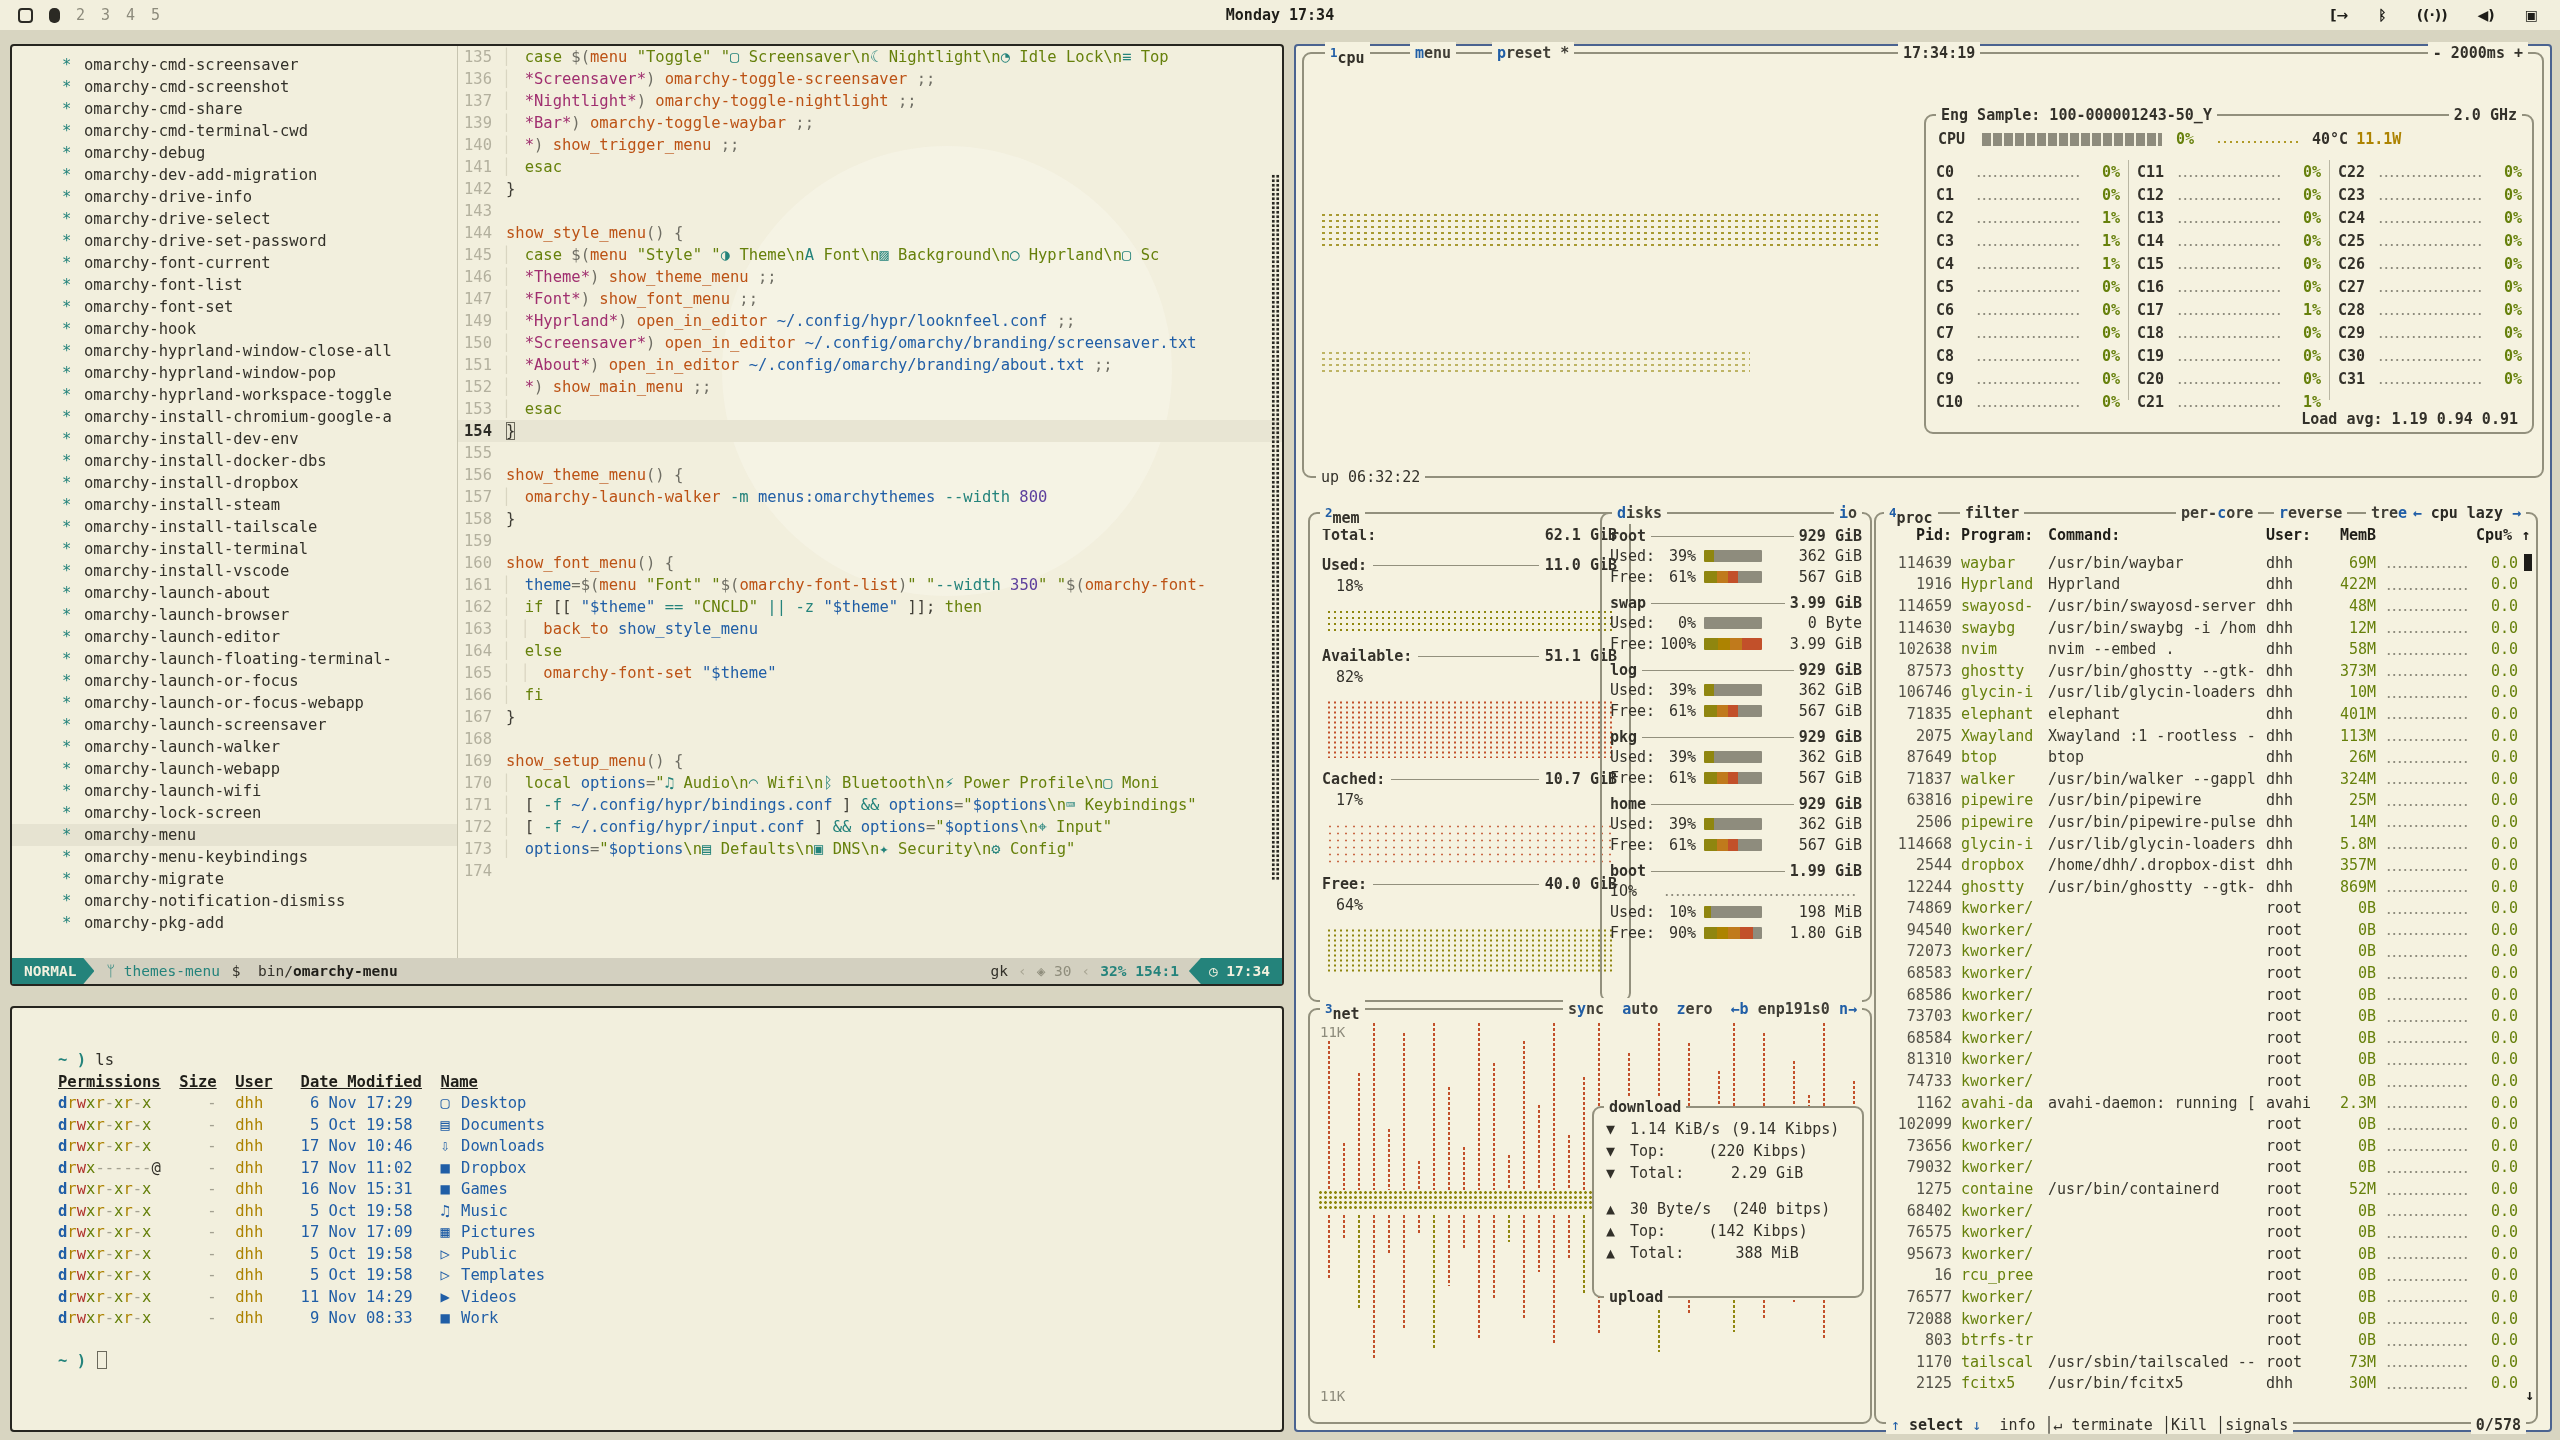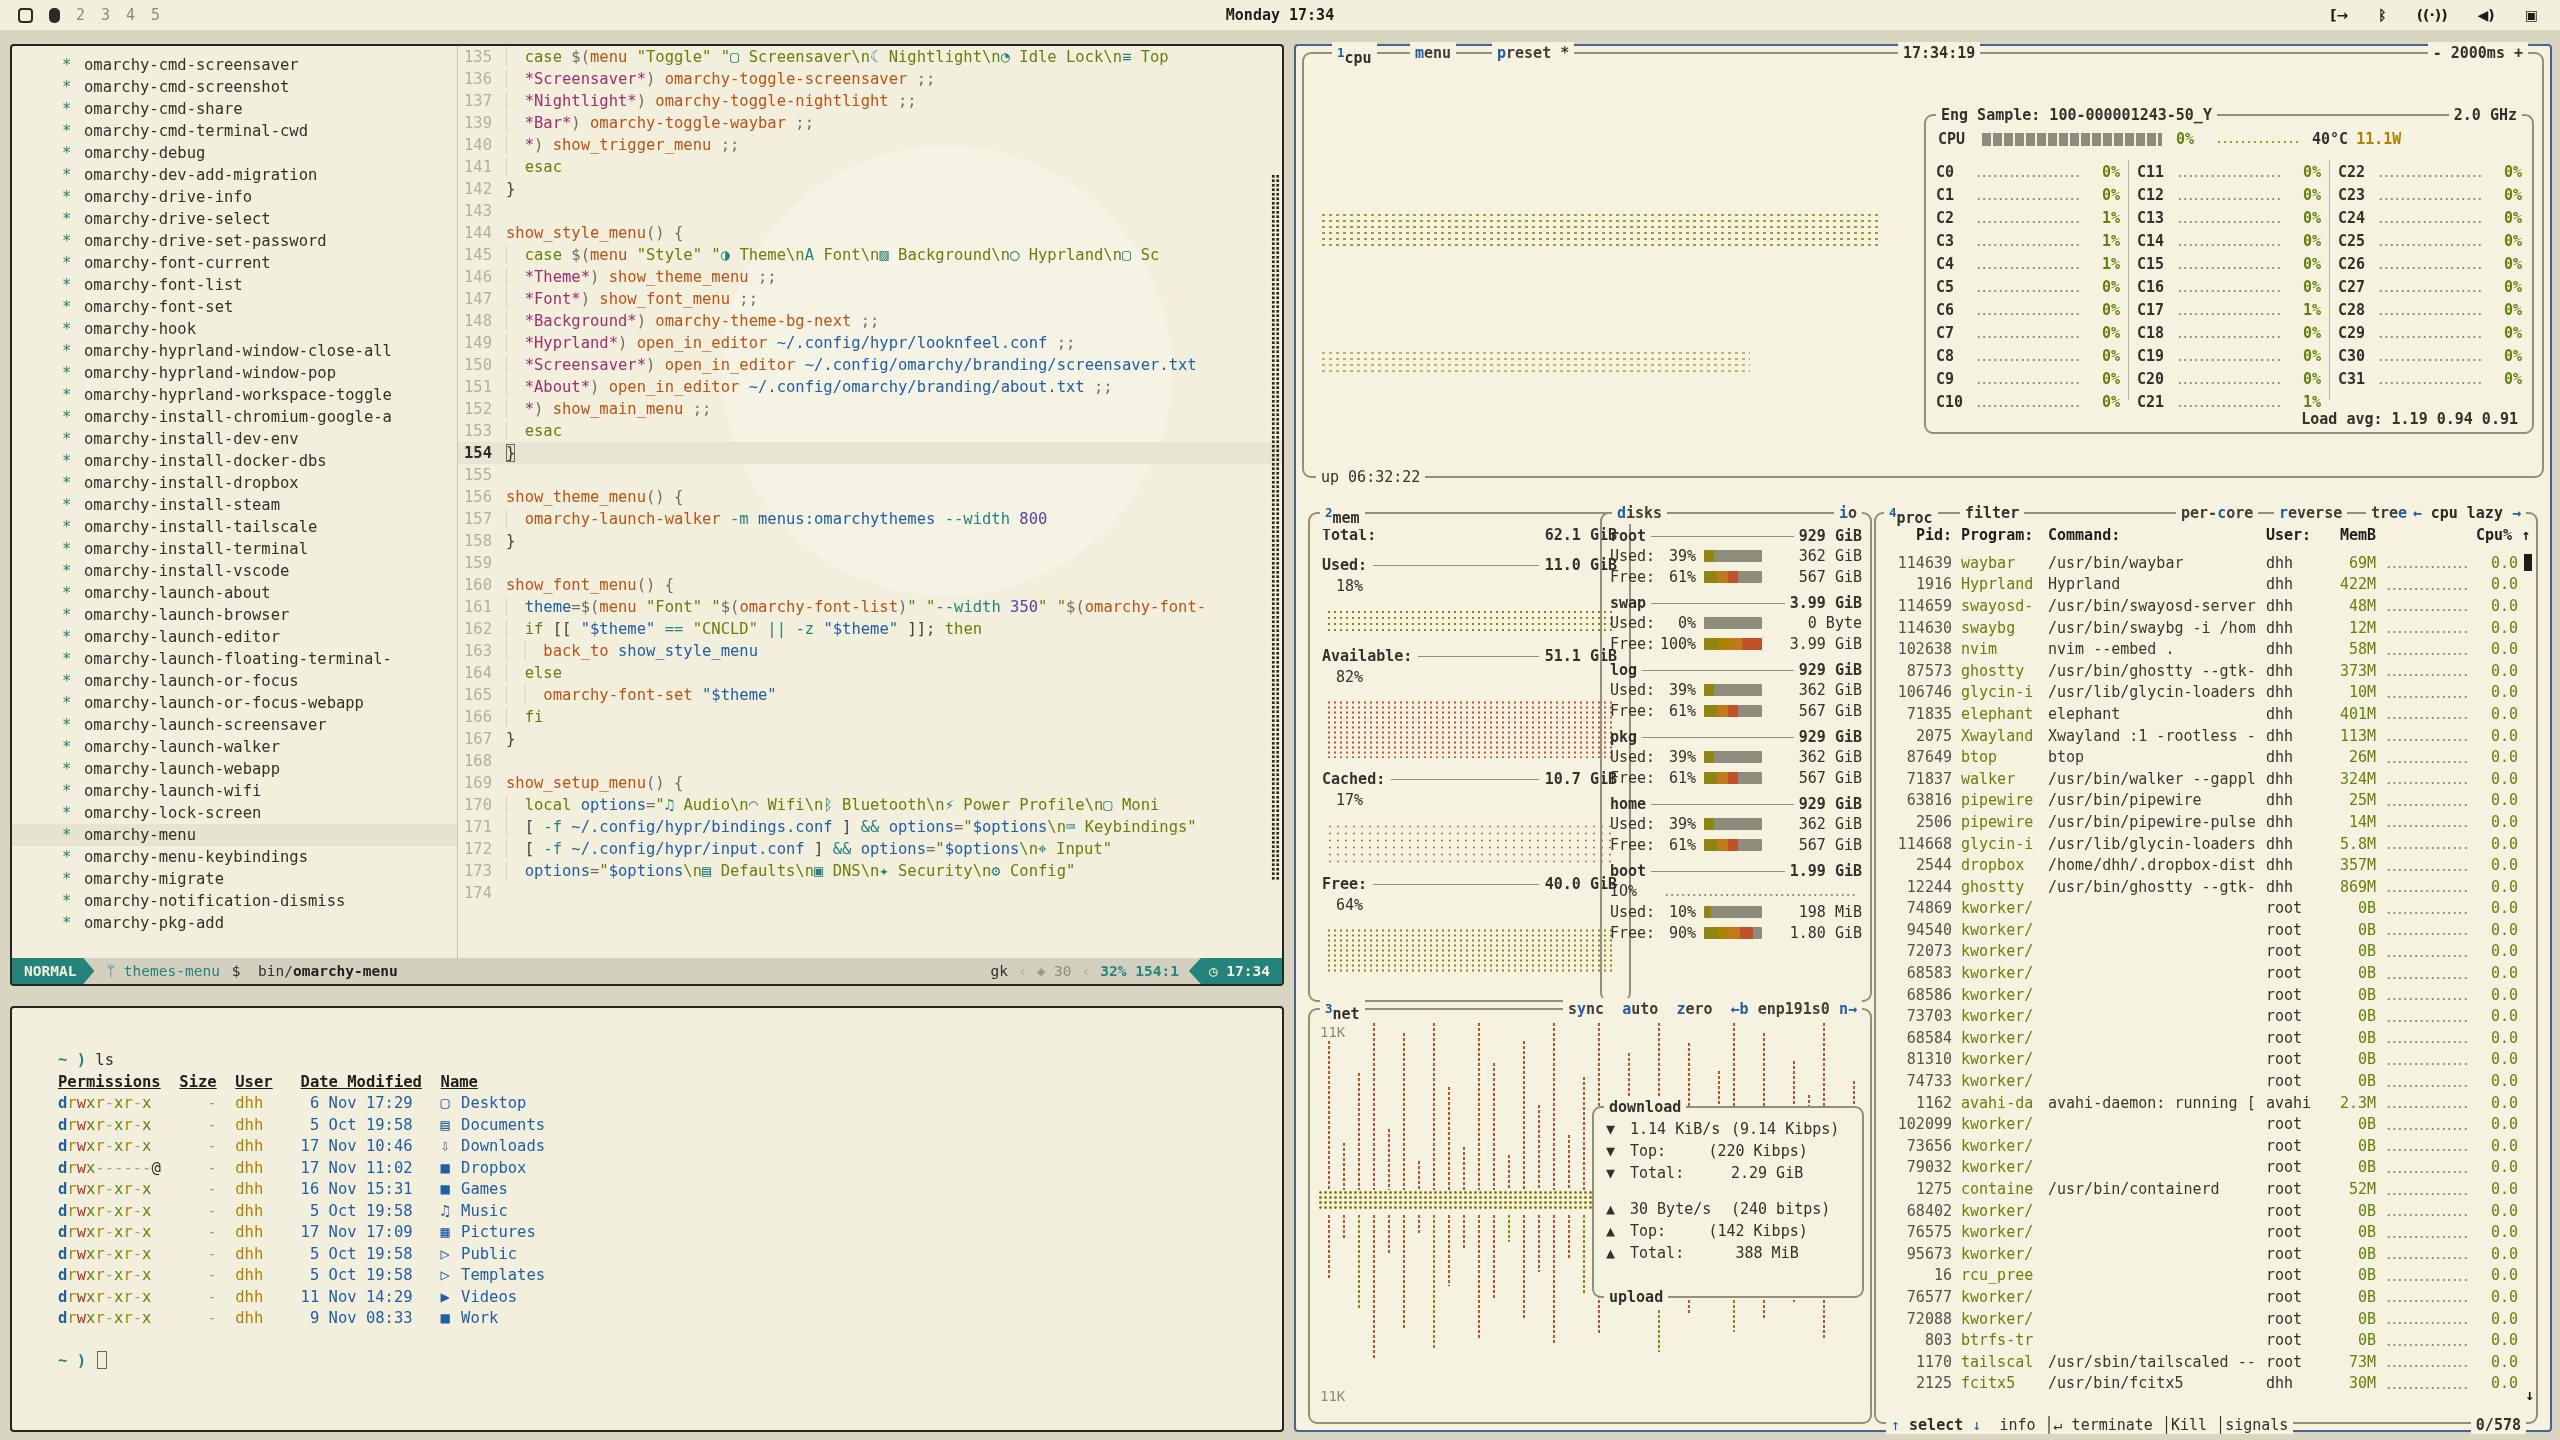--- a/index.html
+++ b/index.html
@@ -250,21 +250,20 @@
           <div class="cl"><span class="ln">137</span><span class="ctext"><span class="tk-g">▏ </span><span class="tk-pat">*Nightlight*</span><span class="tk-op">)</span><span class="tk-t"> </span><span class="tk-cmd">omarchy-toggle-nightlight</span><span class="tk-t"> </span><span class="tk-op">;;</span></span></div>
           <div class="cl"><span class="ln">139</span><span class="ctext"><span class="tk-g">▏ </span><span class="tk-pat">*Bar*</span><span class="tk-op">)</span><span class="tk-t"> </span><span class="tk-cmd">omarchy-toggle-waybar</span><span class="tk-t"> </span><span class="tk-op">;;</span></span></div>
           <div class="cl"><span class="ln">140</span><span class="ctext"><span class="tk-g">▏ </span><span class="tk-pat">*</span><span class="tk-op">)</span><span class="tk-t"> </span><span class="tk-cmd">show_trigger_menu</span><span class="tk-t"> </span><span class="tk-op">;;</span></span></div>
           <div class="cl"><span class="ln">141</span><span class="ctext"><span class="tk-g">▏ </span><span class="tk-kw">esac</span></span></div>
           <div class="cl"><span class="ln">142</span><span class="ctext"><span class="tk-t">}</span></span></div>
           <div class="cl"><span class="ln">143</span><span class="ctext"></span></div>
           <div class="cl"><span class="ln">144</span><span class="ctext"><span class="tk-cmd">show_style_menu</span><span class="tk-op">() {</span></span></div>
           <div class="cl"><span class="ln">145</span><span class="ctext"><span class="tk-g">▏ </span><span class="tk-kw">case</span><span class="tk-t"> </span><span class="tk-op">$(</span><span class="tk-cmd">menu</span><span class="tk-t"> </span><span class="tk-str">"Style"</span><span class="tk-t"> </span><span class="tk-str">"</span><span class="tk-ic">◑ </span><span class="tk-str">Theme\n</span><span class="tk-ic">A </span><span class="tk-str">Font\n</span><span class="tk-ic">▨ </span><span class="tk-str">Background\n</span><span class="tk-ic">◯ </span><span class="tk-str">Hyprland\n</span><span class="tk-ic">▢ </span><span class="tk-str">Sc</span></span></div>
           <div class="cl"><span class="ln">146</span><span class="ctext"><span class="tk-g">▏ </span><span class="tk-pat">*Theme*</span><span class="tk-op">)</span><span class="tk-t"> </span><span class="tk-cmd">show_theme_menu</span><span class="tk-t"> </span><span class="tk-op">;;</span></span></div>
           <div class="cl"><span class="ln">147</span><span class="ctext"><span class="tk-g">▏ </span><span class="tk-pat">*Font*</span><span class="tk-op">)</span><span class="tk-t"> </span><span class="tk-cmd">show_font_menu</span><span class="tk-t"> </span><span class="tk-op">;;</span></span></div>
-          <div class="cl"><span class="ln">148</span><span class="ctext"><span class="tk-g">▏ </span><span class="tk-pat">*Background*</span><span class="tk-op">)</span><span class="tk-t"> </span><span class="tk-cmd">omarchy-theme-bg-next</span><span class="tk-t"> </span><span class="tk-op">;;</span></span></div>
           <div class="cl"><span class="ln">149</span><span class="ctext"><span class="tk-g">▏ </span><span class="tk-pat">*Hyprland*</span><span class="tk-op">)</span><span class="tk-t"> </span><span class="tk-cmd">open_in_editor</span><span class="tk-t"> </span><span class="tk-path">~/.config/hypr/looknfeel.conf</span><span class="tk-t"> </span><span class="tk-op">;;</span></span></div>
           <div class="cl"><span class="ln">150</span><span class="ctext"><span class="tk-g">▏ </span><span class="tk-pat">*Screensaver*</span><span class="tk-op">)</span><span class="tk-t"> </span><span class="tk-cmd">open_in_editor</span><span class="tk-t"> </span><span class="tk-path">~/.config/omarchy/branding/screensaver.txt</span></span></div>
           <div class="cl"><span class="ln">151</span><span class="ctext"><span class="tk-g">▏ </span><span class="tk-pat">*About*</span><span class="tk-op">)</span><span class="tk-t"> </span><span class="tk-cmd">open_in_editor</span><span class="tk-t"> </span><span class="tk-path">~/.config/omarchy/branding/about.txt</span><span class="tk-t"> </span><span class="tk-op">;;</span></span></div>
           <div class="cl"><span class="ln">152</span><span class="ctext"><span class="tk-g">▏ </span><span class="tk-pat">*</span><span class="tk-op">)</span><span class="tk-t"> </span><span class="tk-cmd">show_main_menu</span><span class="tk-t"> </span><span class="tk-op">;;</span></span></div>
           <div class="cl"><span class="ln">153</span><span class="ctext"><span class="tk-g">▏ </span><span class="tk-kw">esac</span></span></div>
           <div class="cl cur"><span class="ln">154</span><span class="ctext"><span class="tk-cur">}</span></span></div>
           <div class="cl"><span class="ln">155</span><span class="ctext"></span></div>
           <div class="cl"><span class="ln">156</span><span class="ctext"><span class="tk-cmd">show_theme_menu</span><span class="tk-op">() {</span></span></div>
           <div class="cl"><span class="ln">157</span><span class="ctext"><span class="tk-g">▏ </span><span class="tk-cmd">omarchy-launch-walker</span><span class="tk-t"> </span><span class="tk-fl">-m</span><span class="tk-t"> </span><span class="tk-path">menus:omarchythemes</span><span class="tk-t"> </span><span class="tk-fl">--width</span><span class="tk-t"> </span><span class="tk-num">800</span></span></div>
           <div class="cl"><span class="ln">158</span><span class="ctext"><span class="tk-t">}</span></span></div>
@@ -303,21 +302,21 @@
   </div>
 </section>
 
 <section class="win" id="terminal">
   <div class="term"><div><span class="p-tilde">~ )</span> ls</div><div class="lsh"><span class="c-perm">Permissions</span><span class="c-size">Size</span><span class="c-user">User</span><span class="c-date">Date Modified</span><span class="c-name" style="margin-left: 2ch;">Name</span></div><div><span class="c-perm"><span class="pc-d">d</span><span class="pc-r">r</span><span class="pc-w">w</span><span class="pc-x">x</span><span class="pc-r">r</span><span class="pc-dash">-</span><span class="pc-x">x</span><span class="pc-r">r</span><span class="pc-dash">-</span><span class="pc-x">x</span></span><span class="c-size">-</span><span class="c-user">dhh</span><span class="c-date"> 6 Nov 17:29</span><span class="c-icon">▢</span><span class="c-name">Desktop</span></div><div><span class="c-perm"><span class="pc-d">d</span><span class="pc-r">r</span><span class="pc-w">w</span><span class="pc-x">x</span><span class="pc-r">r</span><span class="pc-dash">-</span><span class="pc-x">x</span><span class="pc-r">r</span><span class="pc-dash">-</span><span class="pc-x">x</span></span><span class="c-size">-</span><span class="c-user">dhh</span><span class="c-date"> 5 Oct 19:58</span><span class="c-icon">▤</span><span class="c-name">Documents</span></div><div><span class="c-perm"><span class="pc-d">d</span><span class="pc-r">r</span><span class="pc-w">w</span><span class="pc-x">x</span><span class="pc-r">r</span><span class="pc-dash">-</span><span class="pc-x">x</span><span class="pc-r">r</span><span class="pc-dash">-</span><span class="pc-x">x</span></span><span class="c-size">-</span><span class="c-user">dhh</span><span class="c-date">17 Nov 10:46</span><span class="c-icon">⇩</span><span class="c-name">Downloads</span></div><div><span class="c-perm"><span class="pc-d">d</span><span class="pc-r">r</span><span class="pc-w">w</span><span class="pc-x">x</span><span class="pc-dash">-</span><span class="pc-dash">-</span><span class="pc-dash">-</span><span class="pc-dash">-</span><span class="pc-dash">-</span><span class="pc-dash">-</span><span class="pc-at">@</span></span><span class="c-size">-</span><span class="c-user">dhh</span><span class="c-date">17 Nov 11:02</span><span class="c-icon">■</span><span class="c-name">Dropbox</span></div><div><span class="c-perm"><span class="pc-d">d</span><span class="pc-r">r</span><span class="pc-w">w</span><span class="pc-x">x</span><span class="pc-r">r</span><span class="pc-dash">-</span><span class="pc-x">x</span><span class="pc-r">r</span><span class="pc-dash">-</span><span class="pc-x">x</span></span><span class="c-size">-</span><span class="c-user">dhh</span><span class="c-date">16 Nov 15:31</span><span class="c-icon">■</span><span class="c-name">Games</span></div><div><span class="c-perm"><span class="pc-d">d</span><span class="pc-r">r</span><span class="pc-w">w</span><span class="pc-x">x</span><span class="pc-r">r</span><span class="pc-dash">-</span><span class="pc-x">x</span><span class="pc-r">r</span><span class="pc-dash">-</span><span class="pc-x">x</span></span><span class="c-size">-</span><span class="c-user">dhh</span><span class="c-date"> 5 Oct 19:58</span><span class="c-icon">♫</span><span class="c-name">Music</span></div><div><span class="c-perm"><span class="pc-d">d</span><span class="pc-r">r</span><span class="pc-w">w</span><span class="pc-x">x</span><span class="pc-r">r</span><span class="pc-dash">-</span><span class="pc-x">x</span><span class="pc-r">r</span><span class="pc-dash">-</span><span class="pc-x">x</span></span><span class="c-size">-</span><span class="c-user">dhh</span><span class="c-date">17 Nov 17:09</span><span class="c-icon">▦</span><span class="c-name">Pictures</span></div><div><span class="c-perm"><span class="pc-d">d</span><span class="pc-r">r</span><span class="pc-w">w</span><span class="pc-x">x</span><span class="pc-r">r</span><span class="pc-dash">-</span><span class="pc-x">x</span><span class="pc-r">r</span><span class="pc-dash">-</span><span class="pc-x">x</span></span><span class="c-size">-</span><span class="c-user">dhh</span><span class="c-date"> 5 Oct 19:58</span><span class="c-icon">▷</span><span class="c-name">Public</span></div><div><span class="c-perm"><span class="pc-d">d</span><span class="pc-r">r</span><span class="pc-w">w</span><span class="pc-x">x</span><span class="pc-r">r</span><span class="pc-dash">-</span><span class="pc-x">x</span><span class="pc-r">r</span><span class="pc-dash">-</span><span class="pc-x">x</span></span><span class="c-size">-</span><span class="c-user">dhh</span><span class="c-date"> 5 Oct 19:58</span><span class="c-icon">▷</span><span class="c-name">Templates</span></div><div><span class="c-perm"><span class="pc-d">d</span><span class="pc-r">r</span><span class="pc-w">w</span><span class="pc-x">x</span><span class="pc-r">r</span><span class="pc-dash">-</span><span class="pc-x">x</span><span class="pc-r">r</span><span class="pc-dash">-</span><span class="pc-x">x</span></span><span class="c-size">-</span><span class="c-user">dhh</span><span class="c-date">11 Nov 14:29</span><span class="c-icon">▶</span><span class="c-name">Videos</span></div><div><span class="c-perm"><span class="pc-d">d</span><span class="pc-r">r</span><span class="pc-w">w</span><span class="pc-x">x</span><span class="pc-r">r</span><span class="pc-dash">-</span><span class="pc-x">x</span><span class="pc-r">r</span><span class="pc-dash">-</span><span class="pc-x">x</span></span><span class="c-size">-</span><span class="c-user">dhh</span><span class="c-date"> 9 Nov 08:33</span><span class="c-icon">■</span><span class="c-name">Work</span></div><div>&nbsp;</div><div><span class="p-tilde">~ )</span> <span class="blockcur"></span></div></div>
 </section>
 
 <section class="win" id="btop">
 
   <div class="panel" id="p-cpu">
-    <span class="pt" style="left:28px"><sup>1</sup><span>cpu</span></span>
+    <span class="pt" style="left:21px"><sup>1</sup><span>cpu</span></span>
     <span class="ptop" style="left:106px" id="cpu-menu"><span class="tk-hl">m</span><span class="tk-t">enu</span></span>
     <span class="ptop" style="left:188px" id="cpu-preset"><span class="tk-hl">p</span><span class="tk-t">reset *</span></span>
     <span class="ptop" style="left:594px">17:34:19</span>
     <span class="ptop" style="right:14px">- 2000ms +</span>
     <div class="strip s1"></div>
     <div class="strip s2"></div>
     <span class="pbot" style="left:12px">up 06:32:22</span>
 
     <div class="cpu-in">
       <span class="pt" style="left:10px">Eng Sample: 100-000001243-50_Y</span>

